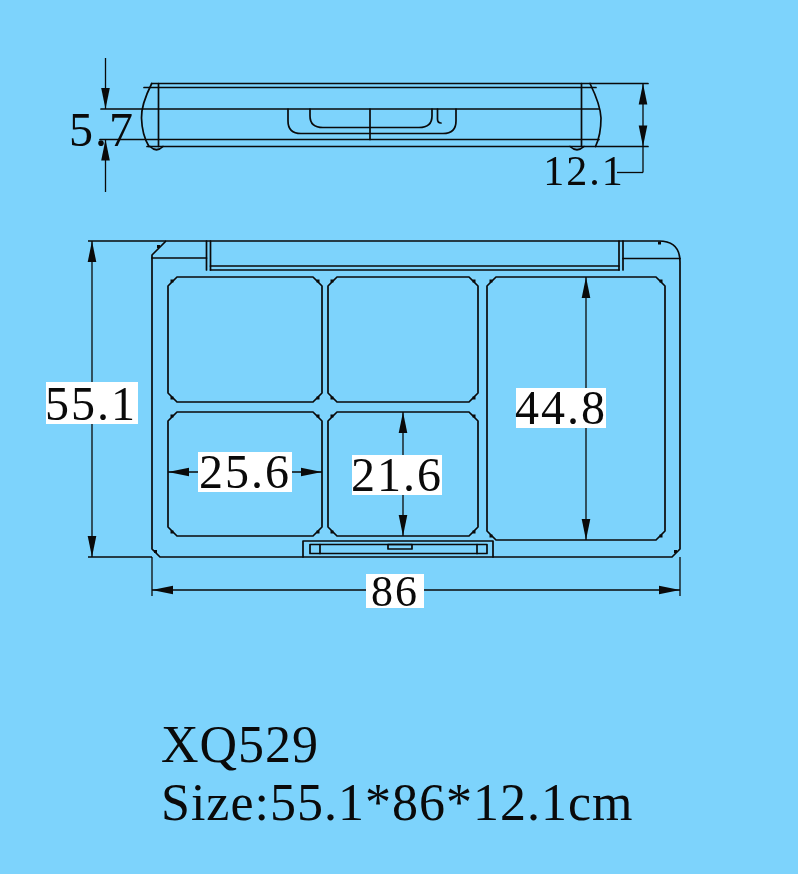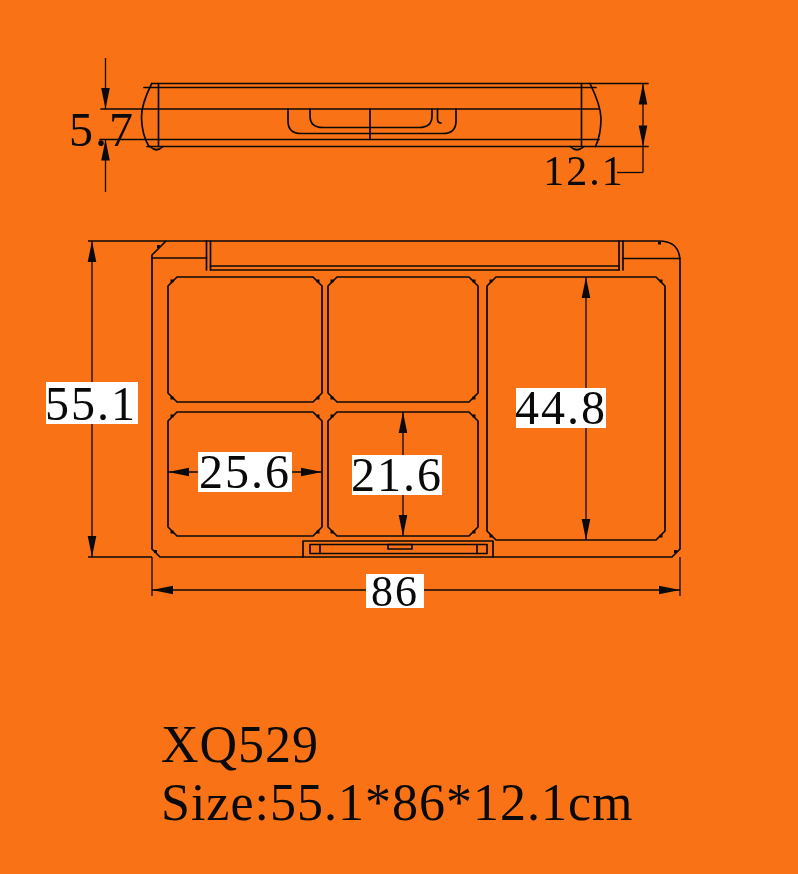--- a/index.html
+++ b/index.html
@@ -1,16 +1,16 @@
 <!DOCTYPE html>
 <html><head>
 <meta charset="utf-8">
 <style>
   html,body{margin:0;padding:0;background:#ffffff;}
-  .stage{position:relative;width:798px;height:874px;background:#f97316;overflow:hidden;}
+  .stage{position:relative;width:798px;height:874px;background:#7dd3fc;overflow:hidden;}
   svg{display:block;}
   .part{stroke:#0a0a0a;stroke-width:1.7;fill:none;stroke-linecap:round;stroke-linejoin:round;}
   .dim{stroke:#0a0a0a;stroke-width:1.3;fill:none;stroke-linecap:butt;}
   .ah{fill:#0a0a0a;stroke:none;}
   .dot{fill:#0a0a0a;stroke:none;}
   .mask{fill:#ffffff;stroke:none;}
   text{font-family:"Liberation Serif","DejaVu Serif",serif;fill:#0a0a0a;}
   .dimtxt{font-size:48px;letter-spacing:2px;}
   .dimtxt-sm{font-size:44px;letter-spacing:2px;}
   .dimtxt-xs{font-size:42px;letter-spacing:2px;}

